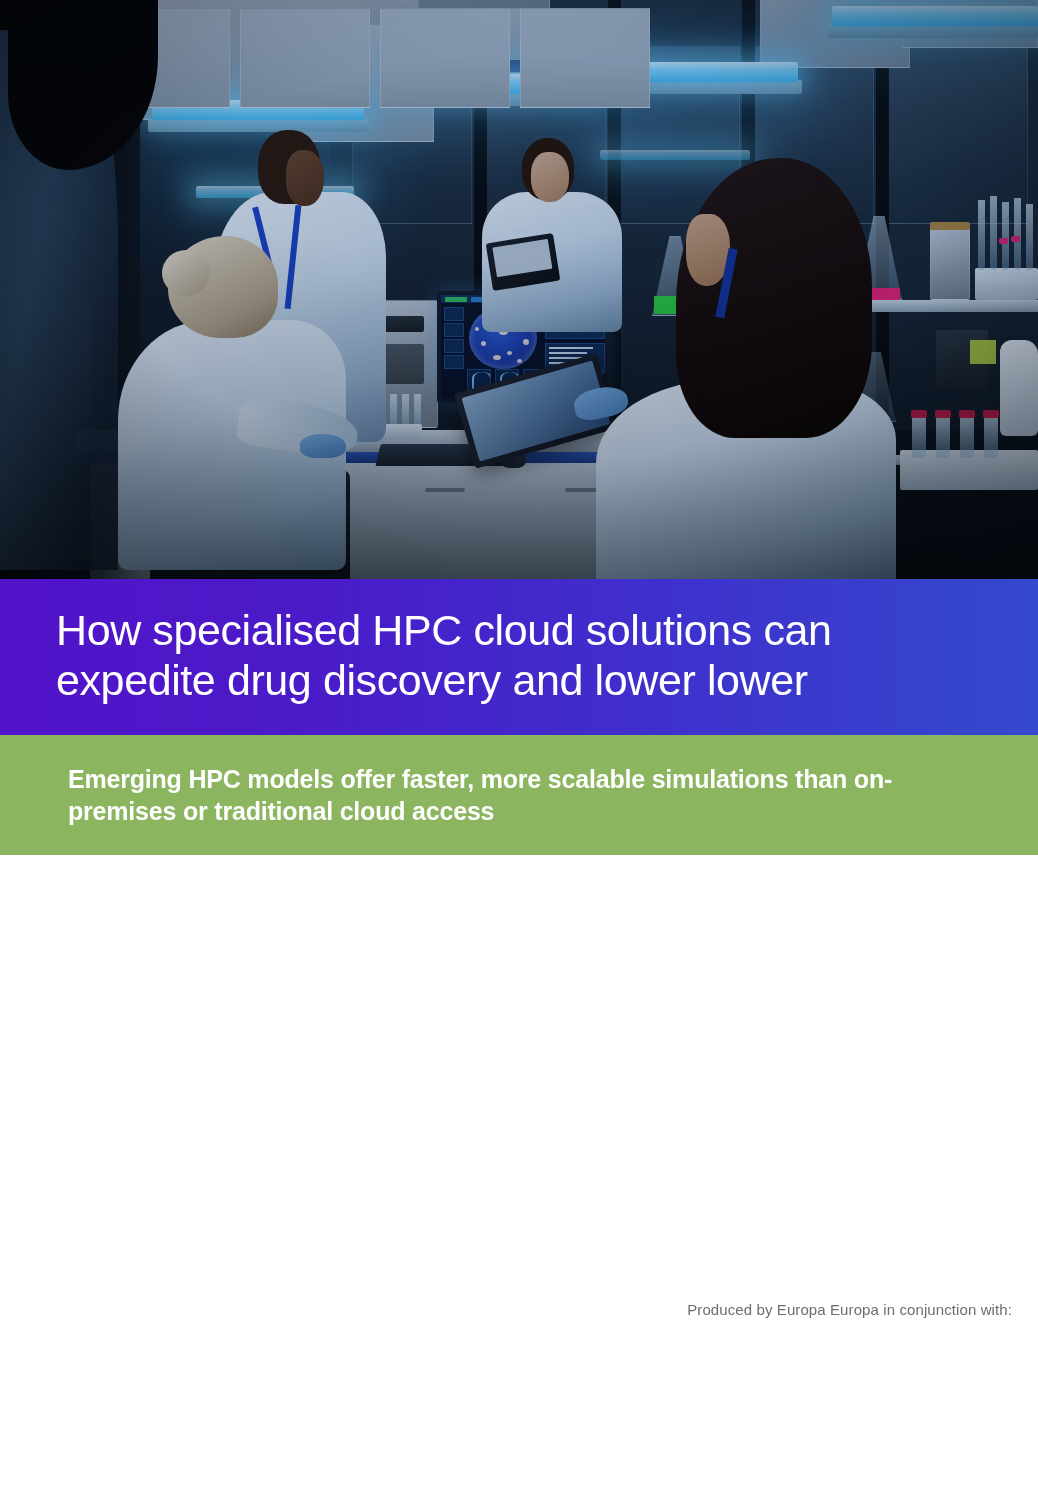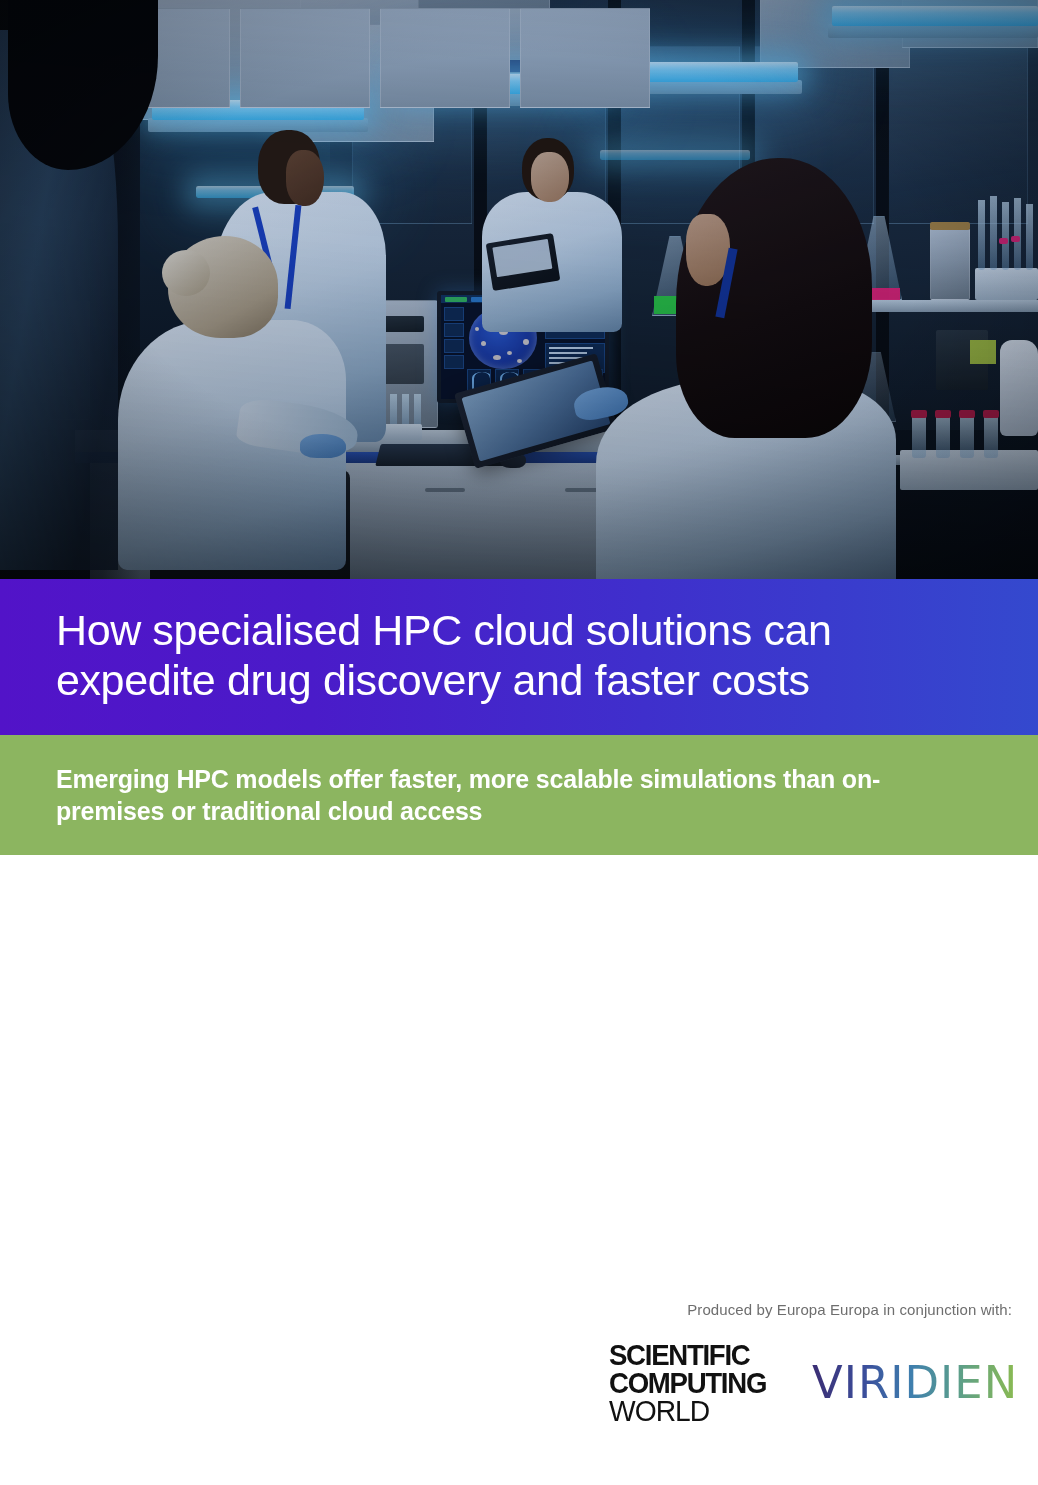--- a/index.html
+++ b/index.html
@@ -559,32 +559,24 @@
     <div class="p4-hair"></div>
     <div class="p4-face"></div>
     <div class="p4-lanyard"></div>
   </div>
 
   <div class="tint"></div>
   <div class="vignette"></div>
 </div>
 
 <div class="title-band" style="background:linear-gradient(90deg,#5213C8 0%,#4A1BC9 30%,#3F2FCC 62%,#3449CE 100%);">
-  <h1 class="title-text">How specialised HPC cloud solutions can expedite drug discovery and faster costs</h1>
+  <h1 class="title-text">How specialised HPC cloud solutions can expedite drug discovery and lower lower</h1>
 </div>
 
-<div class="sub-band" style="background:#8CB560;">
+<div class="sub-band" style="background:#8CB560;padding-left:12px;">
   <h2 class="sub-text">Emerging HPC models offer faster, more scalable simulations than on-premises or traditional cloud access</h2>
 </div>
 
 <div class="body-area"></div>
 
 <div class="footer">
   <div class="credit">Produced by Europa Europa in conjunction with:</div>
-  <div class="logos">
-    <div class="scw">
-      <span class="l1">SCIENTIFIC</span>
-      <span class="l2">COMPUTING</span>
-      <span class="l3">WORLD</span>
-    </div>
-    <div class="viridien">VIRIDIEN</div>
-  </div>
 </div>
 
 </body></html>

